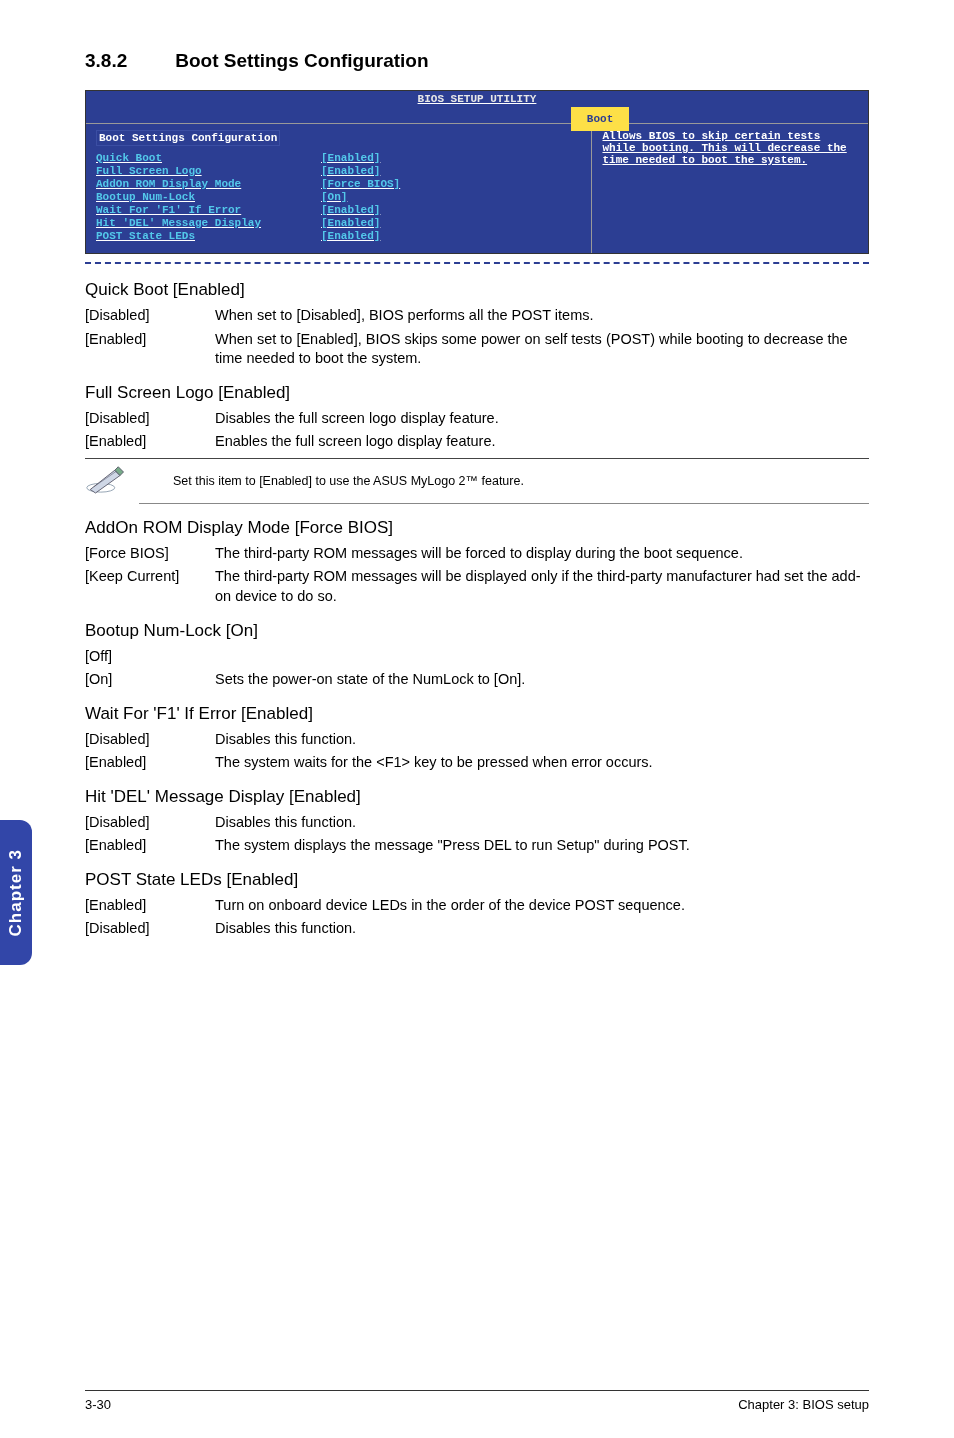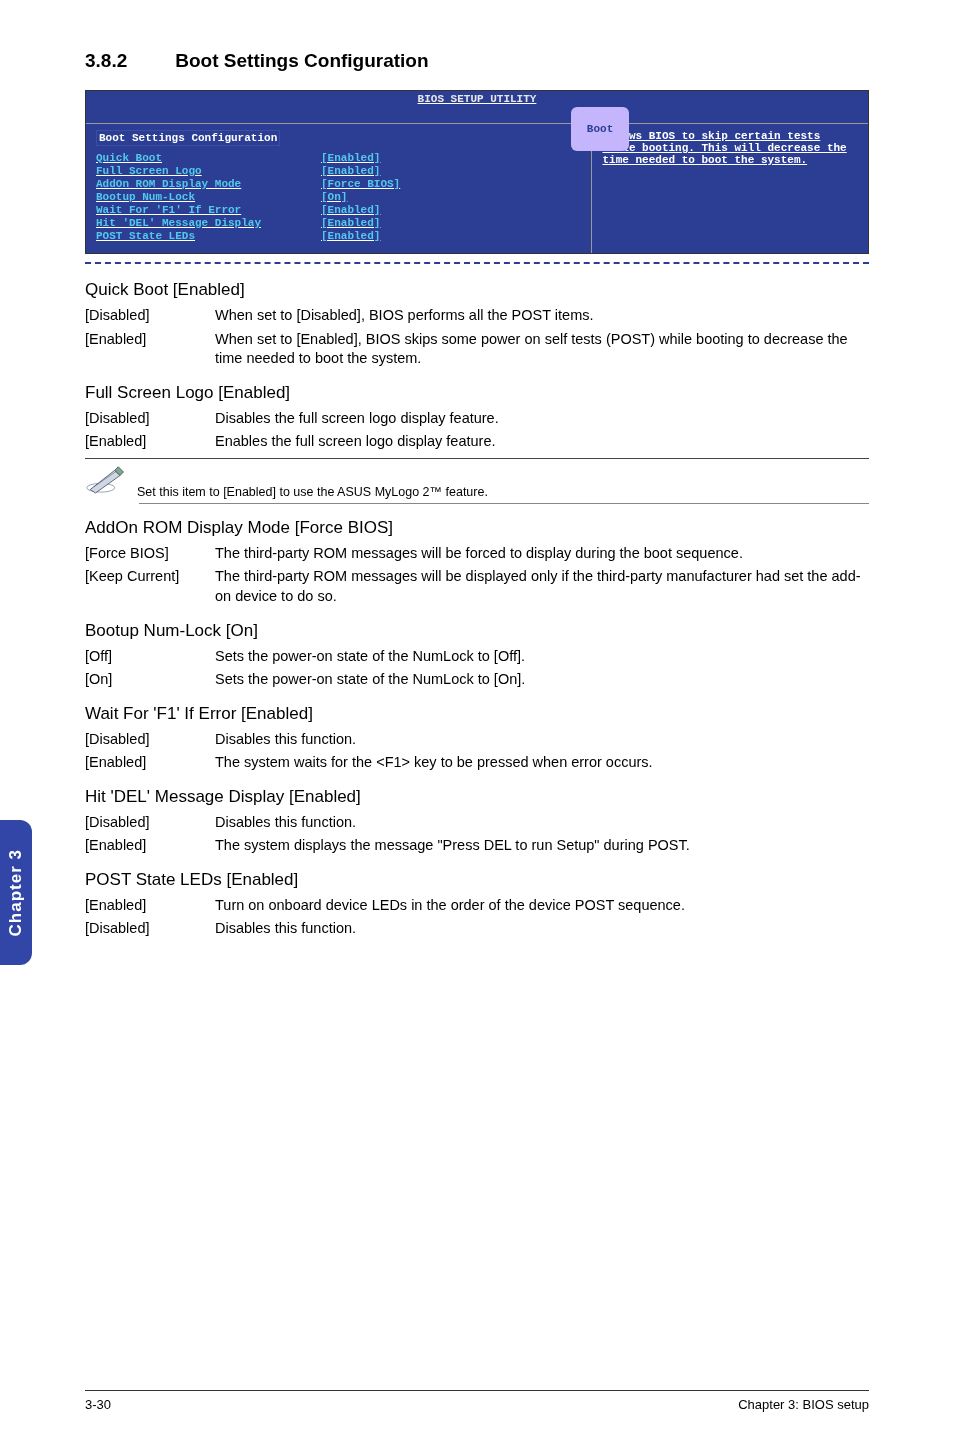--- a/index.html
+++ b/index.html
@@ -26,25 +26,24 @@
     color: #fff;
     position: relative;
     margin-bottom: 8px;
     text-decoration: underline;
   }
   .bios-title-row { text-align: center; padding: 2px 0 0 0; color: #e8e8e8; font-weight: bold; }
   .bios-tabs-row { height: 16px; position: relative; margin-top: 2px; }
   .bios-tab-active {
     position: absolute;
     left: 62%;
-    background: #c4b5fd;
+    background: #fde047;
     color: #2c3e93;
-    padding: 16px 16px;
-    font-weight: bold;
-    border-radius: 6px;
+    padding: 6px 16px;
+    font-weight: bold;
   }
   .bios-body { display: flex; border-top: 1px solid #999; }
   .bios-left {
     flex: 1.9;
     padding: 6px 10px 10px 10px;
     position: relative;
   }
   .bios-section-label {
     color: #fff;
     font-weight: bold;
@@ -66,21 +65,21 @@
   .dashed-divider {
     border: none;
     border-top: 2px dashed #2c3e93;
     margin-bottom: 16px;
   }
   .setting-block { margin-bottom: 14px; }
   .setting-title { font-weight: normal; font-size: 17px; margin-bottom: 6px; }
   .kv-row { display: flex; margin-bottom: 4px; font-size: 14.5px; line-height: 1.35; }
   .kv-row .key { width: 130px; flex-shrink: 0; }
   .kv-row .val { flex: 1; }
-  .note-row { display: flex; align-items: flex-end; margin: 4px 0 4px 0; }
+  .note-row { display: flex; align-items: center; margin: 4px 0 4px 0; gap: 36px; }
   .note-icon { width: 52px; flex-shrink: 0; }
   .note-icon svg { width: 42px; height: 32px; }
   .note-text { font-size: 12.5px; }
   .note-hr-top { border: none; border-top: 1px solid #444; margin: 6px 0 2px 0; }
   .note-hr-bot { border: none; border-top: 1px solid #888; margin: 2px 0 14px 54px; }
   .side-tab {
     position: absolute;
     left: 0;
     top: 820px;
     width: 32px;
@@ -209,21 +208,20 @@
       </div>
       <div class="kv-row">
         <div class="key">[Keep Current]</div>
         <div class="val">The third-party ROM messages will be displayed only if the third-party manufacturer had set the add-on device to do so.</div>
       </div>
     </div>
     <div class="setting-block">
       <div class="setting-title">Bootup Num-Lock [On]</div>
       <div class="kv-row">
         <div class="key">[Off]</div>
-        <div class="val">Sets the power-on state of the NumLock to [Off].</div>
       </div>
       <div class="kv-row">
         <div class="key">[On]</div>
         <div class="val">Sets the power-on state of the NumLock to [On].</div>
       </div>
     </div>
     <div class="setting-block">
       <div class="setting-title">Wait For 'F1' If Error [Enabled]</div>
       <div class="kv-row">
         <div class="key">[Disabled]</div>

